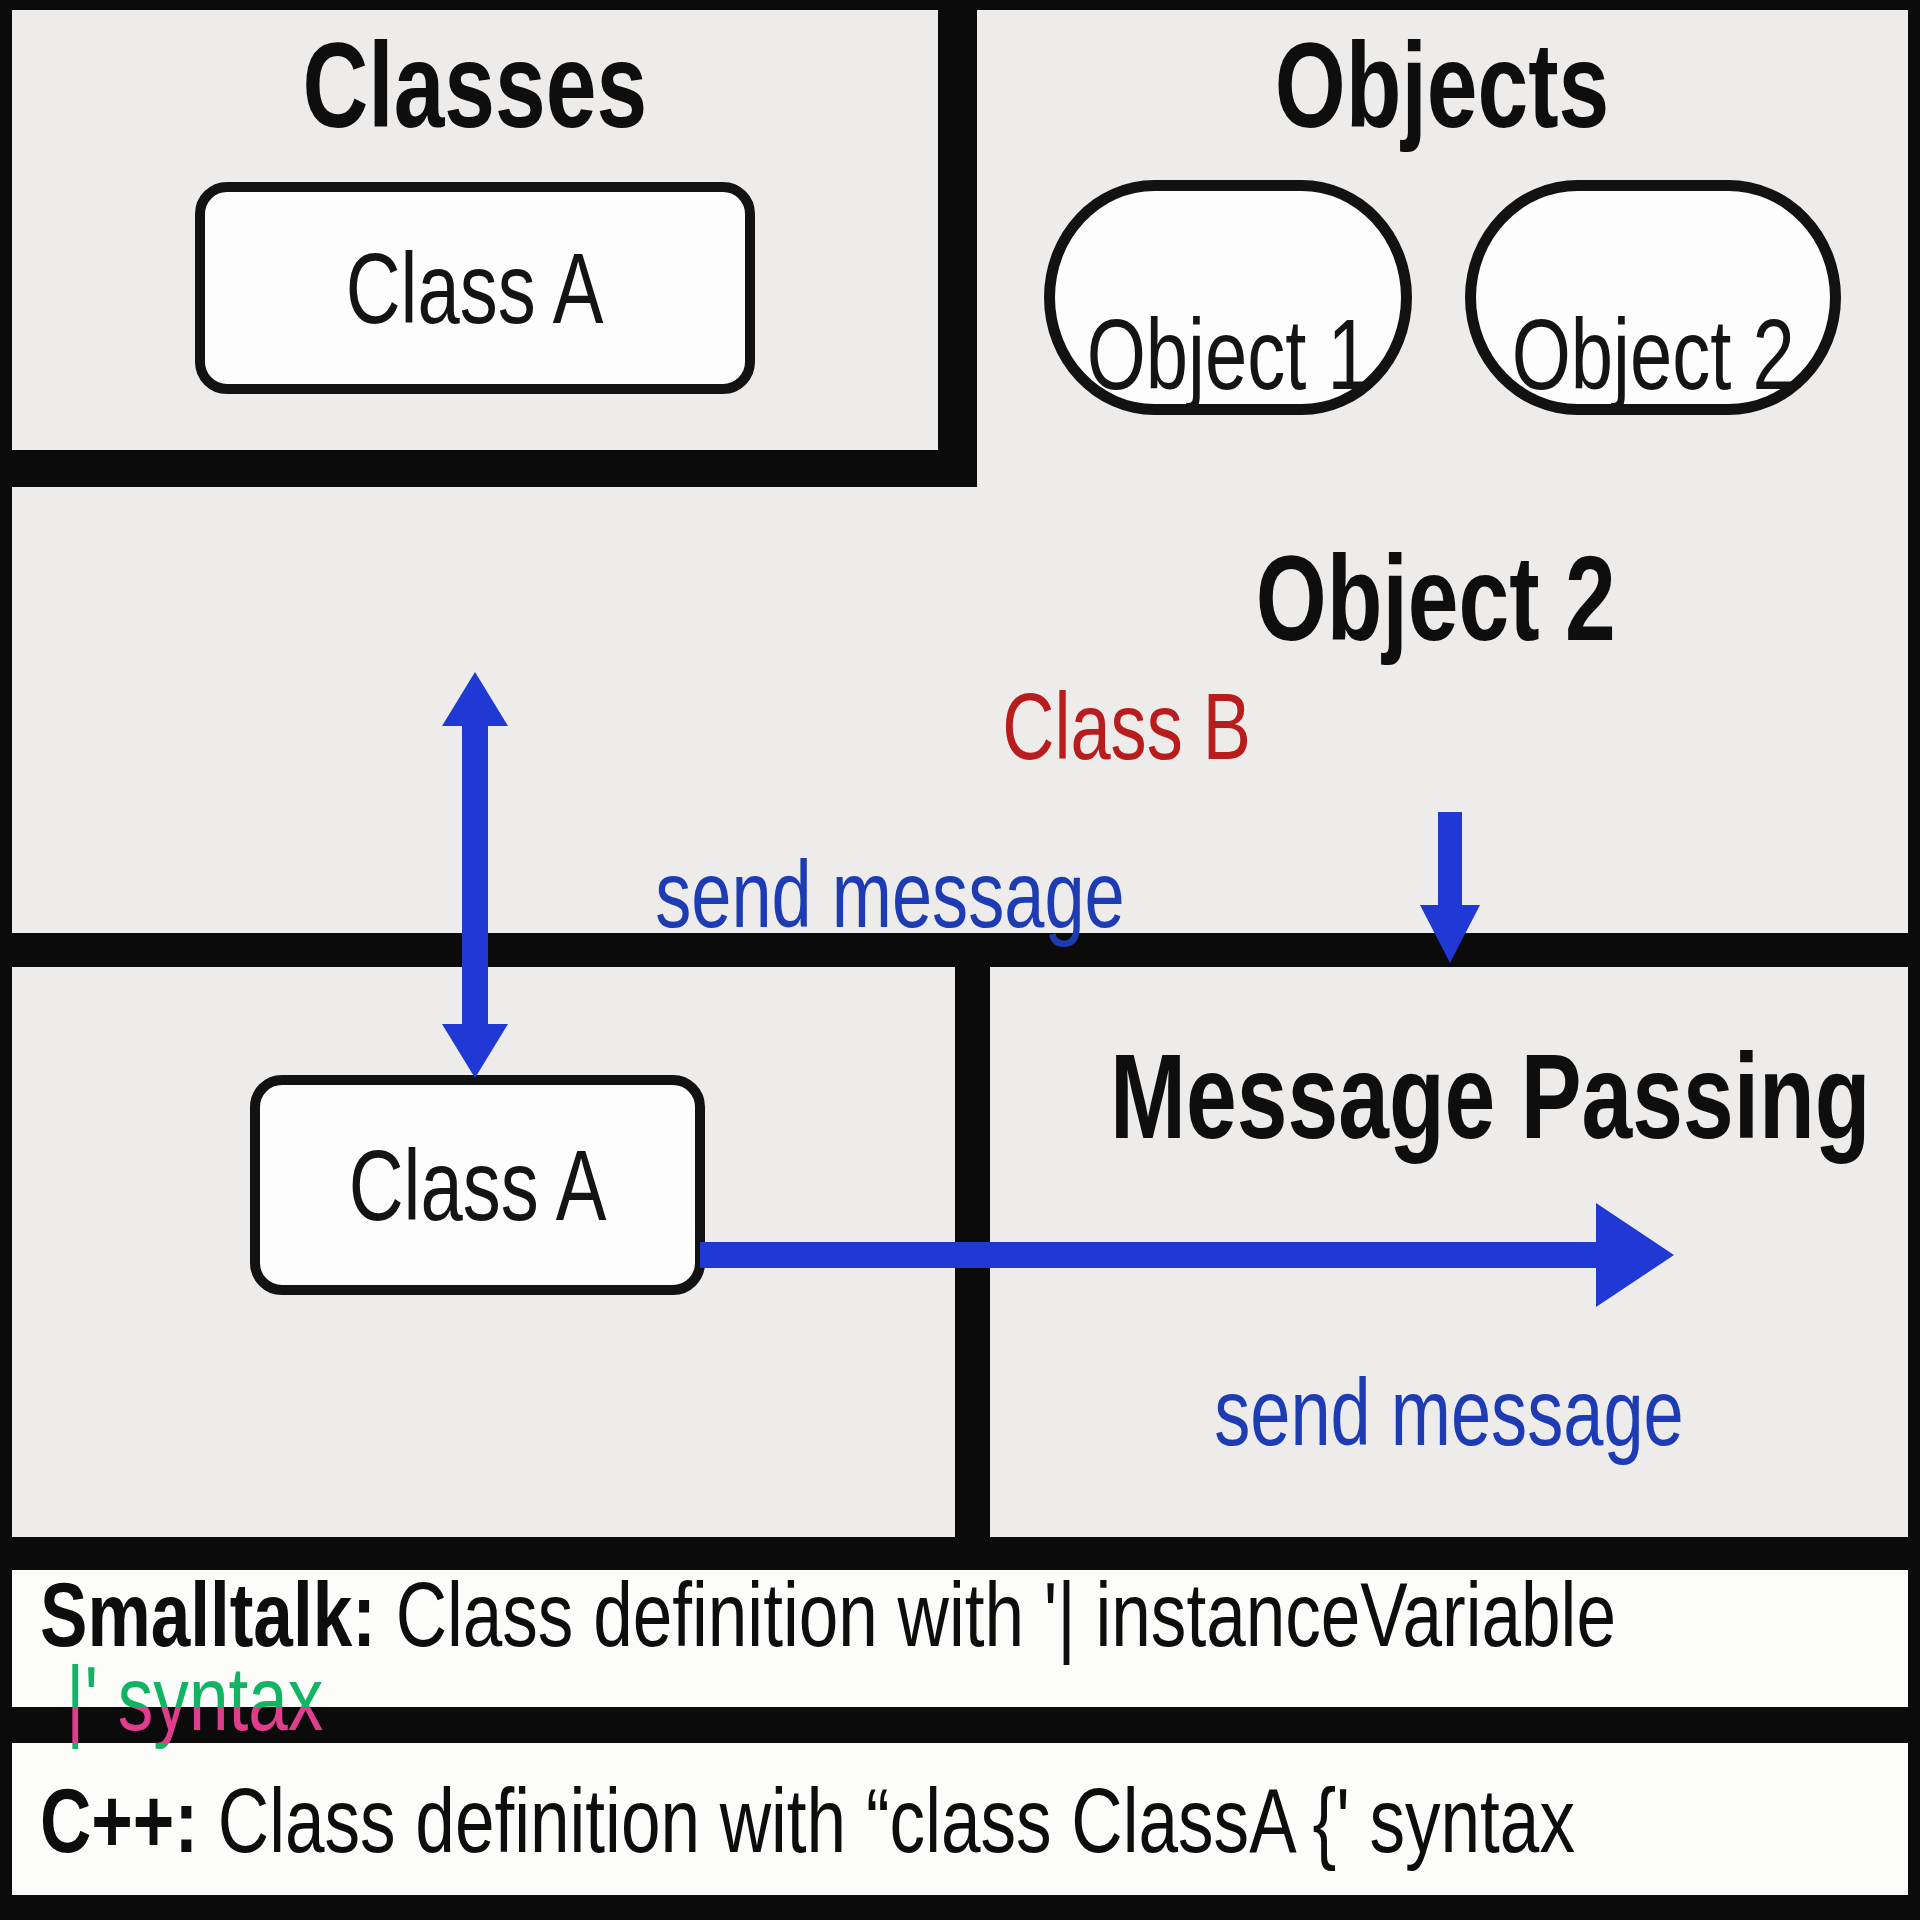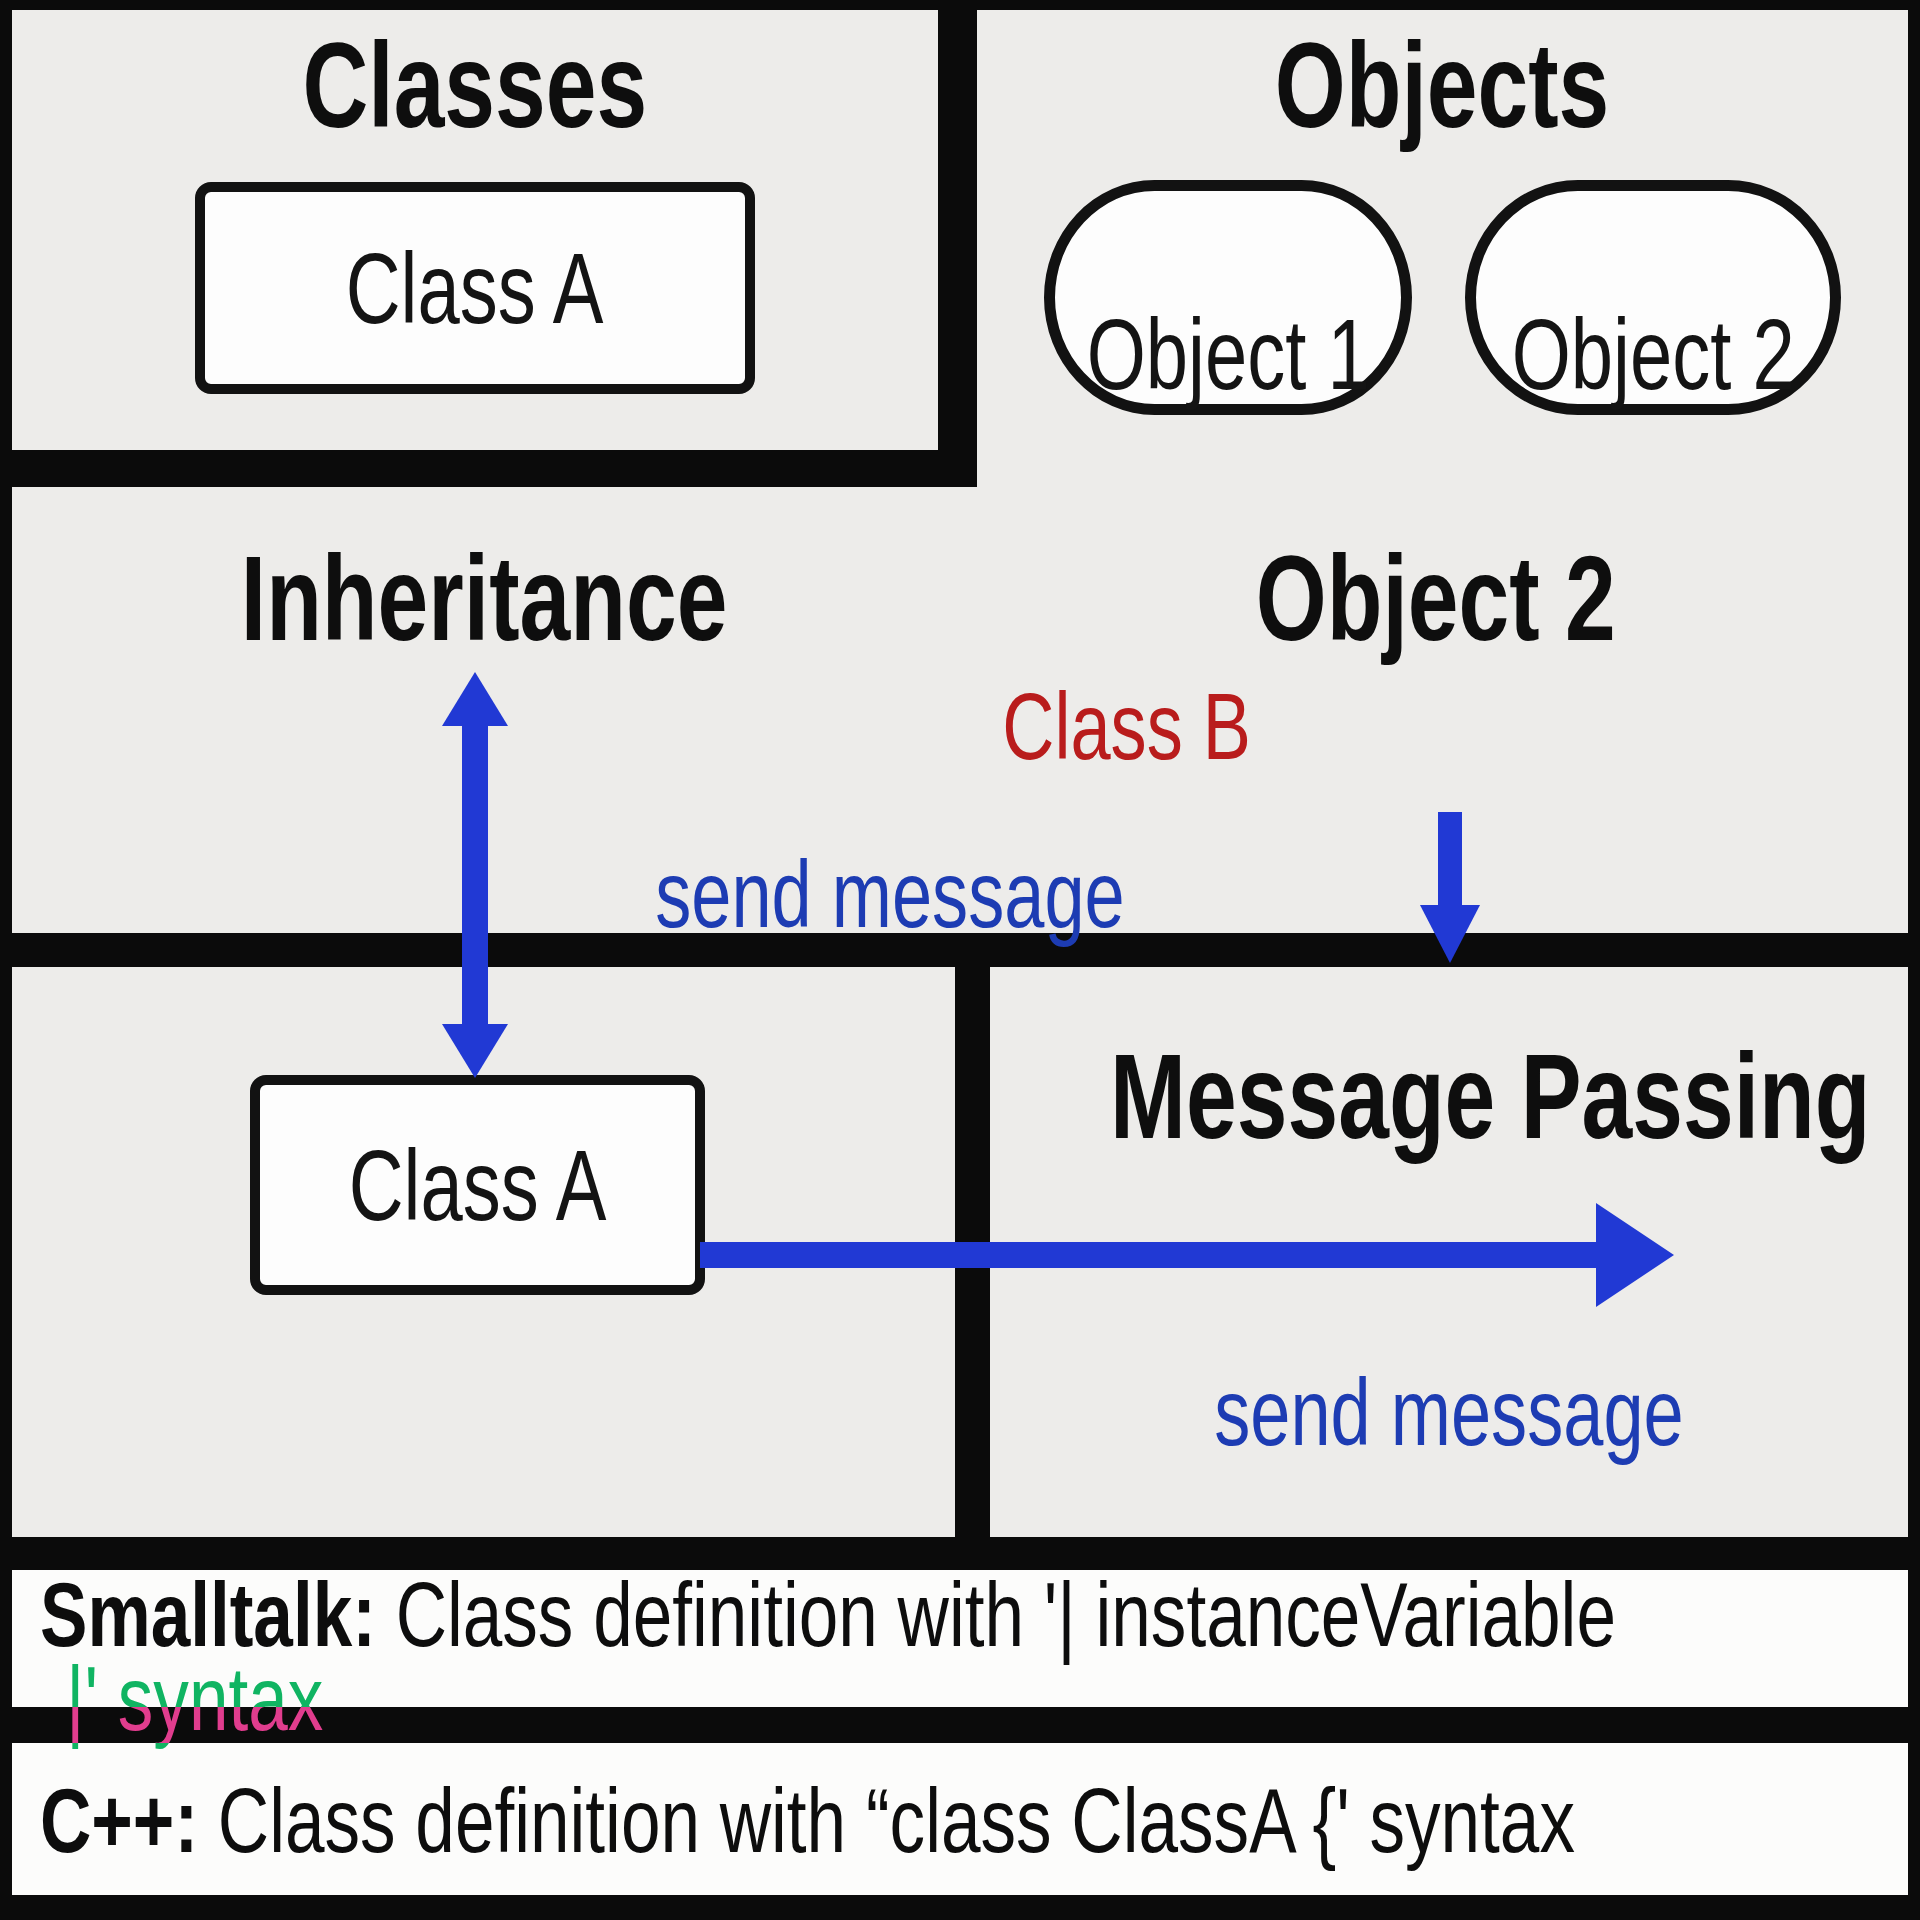--- a/index.html
+++ b/index.html
@@ -33,21 +33,21 @@
   .shape{
     position:absolute;
     background:#fdfdfd;
     border:10px solid #121212;
     display:flex;align-items:center;justify-content:center;
     box-sizing:border-box;
   }
   .shape .lbl{
     font-size:100px;color:#141414;line-height:1;white-space:nowrap;
   }
-  .rounded-rect{border-radius:16px;}
+  .rounded-rect{border-radius:32px;}
   .oval{border-radius:30% / 50%;border-width:11px;align-items:flex-end;}
   .subtext{
     position:absolute;left:0;right:0;
     text-align:left;
     font-size:95px;color:#b91c1c;line-height:1.05;white-space:nowrap;
   }
   .bluetext{
     position:absolute;
     text-align:center;
     font-size:95px;
@@ -86,21 +86,20 @@
     <div class="heading" style="top:12px;"><span class="cond">Objects</span></div>
     <div class="shape oval" style="left:67px;top:170px;width:368px;height:235px;">
       <span class="lbl"><span class="cond">Object 1</span></span>
     </div>
     <div class="shape oval" style="left:488px;top:170px;width:376px;height:235px;">
       <span class="lbl"><span class="cond">Object 2</span></span>
     </div>
   </div>
 
   <div class="panel" style="left:12px;top:487px;width:1896px;height:446px;">
-    <div class="heading" style="left:0;right:auto;width:945px;top:48px;"><span class="cond">Inheritance</span></div>
     <div class="heading" style="left:951px;right:auto;width:945px;top:48px;"><span class="cond">Object 2</span></div>
     <div class="subtext" style="left:951px;right:auto;width:945px;top:190px;"><span class="cond">Class B</span></div>
     <div class="bluetext" style="left:368px;width:1020px;top:358px;"><span class="cond">send message</span></div>
   </div>
 
   <div class="panel" style="left:12px;top:967px;width:943px;height:570px;">
     <div class="shape rounded-rect" style="left:238px;top:108px;width:455px;height:220px;">
       <span class="lbl"><span class="cond">Class A</span></span>
     </div>
   </div>

